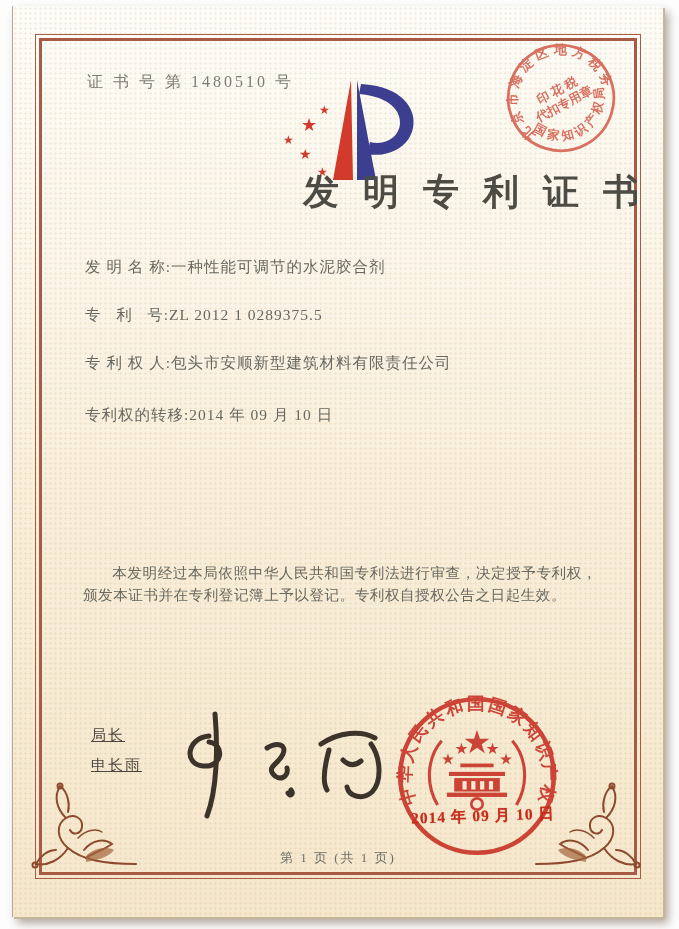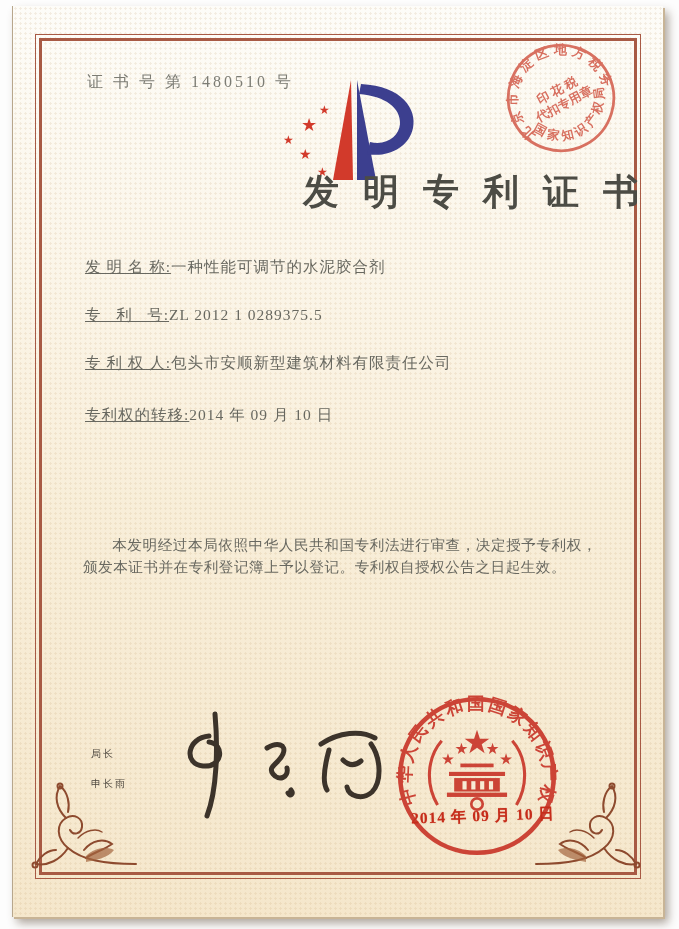--- a/index.html
+++ b/index.html
@@ -31,30 +31,30 @@
   }
   .logo{position:absolute;left:262px;top:70px;width:150px;height:108px;}
   .logo .star{position:absolute;color:#d23a2b;line-height:1;}
   .title{
     position:absolute;left:0;right:0;top:162px;text-align:right;
     font-size:36px;color:#4c4c45;letter-spacing:24px;text-indent:24px;
     font-weight:600;
   }
   .fields{position:absolute;left:72px;top:250px;right:60px;}
   .frow{font-size:15.5px;color:#686860;margin-bottom:26px;line-height:22px;white-space:pre;}
-  .frow .flabel{letter-spacing:1px;text-decoration:underline;}
+  .frow .flabel{letter-spacing:1px;}
   .frow .fvalue{margin-left:0;letter-spacing:1px;}
   .frow.gap{margin-top:30px;}
   .bodytext{
-    position:absolute;left:70px;right:66px;top:528px;
+    position:absolute;left:70px;right:66px;top:556px;
     font-size:14.6px;line-height:22.4px;color:#686860;
     text-align:justify;
   }
   .bodytext p{margin:0;text-indent:2em;letter-spacing:0.5px;}
-  .signer{position:absolute;left:78px;top:733px;font-size:10px;color:#4c463e;line-height:30px;letter-spacing:2px;font-family:"Liberation Sans","DejaVu Sans",sans-serif;}
+  .signer{position:absolute;left:78px;top:714px;font-size:15px;color:#4c463e;line-height:30px;letter-spacing:2px;font-family:"Liberation Sans","DejaVu Sans",sans-serif;text-decoration:underline;}
   .signature{position:absolute;left:150px;top:696px;width:240px;height:130px;}
   .seal{position:absolute;left:381px;top:687px;width:166px;height:166px;opacity:.92;}
   .seal-date{
     position:absolute;left:380px;top:800px;width:180px;text-align:center;
     color:#c62c1a;font-size:15.5px;font-weight:bold;letter-spacing:1px;
     transform:rotate(-2deg);text-shadow:0 0 1px rgba(198,44,26,.5);
   }
   .tax-stamp{position:absolute;left:492px;top:36px;width:112px;height:112px;transform:rotate(-28deg);opacity:.8;}
   .page-footer{
     position:absolute;left:0;right:0;top:843px;text-align:center;
@@ -187,14 +187,15 @@
       <rect x="-29" y="16" width="58" height="4.2"></rect>
       <circle cx="0" cy="27" r="5.5" fill="none" stroke="#c9372a" stroke-width="2.6"></circle>
       <g fill="none" stroke="#c9372a" stroke-width="3">
         <path d="M-38,28 C-50,8 -48,-18 -34,-34"></path>
         <path d="M38,28 C50,8 48,-18 34,-34"></path>
       </g>
     </g>
   </svg>
   <div class="seal-date">2014 年 09 月 10 日</div>
 
+  <div class="page-footer">第 1 页 (共 1 页)</div>
 
 </div>
 
 </body></html>

